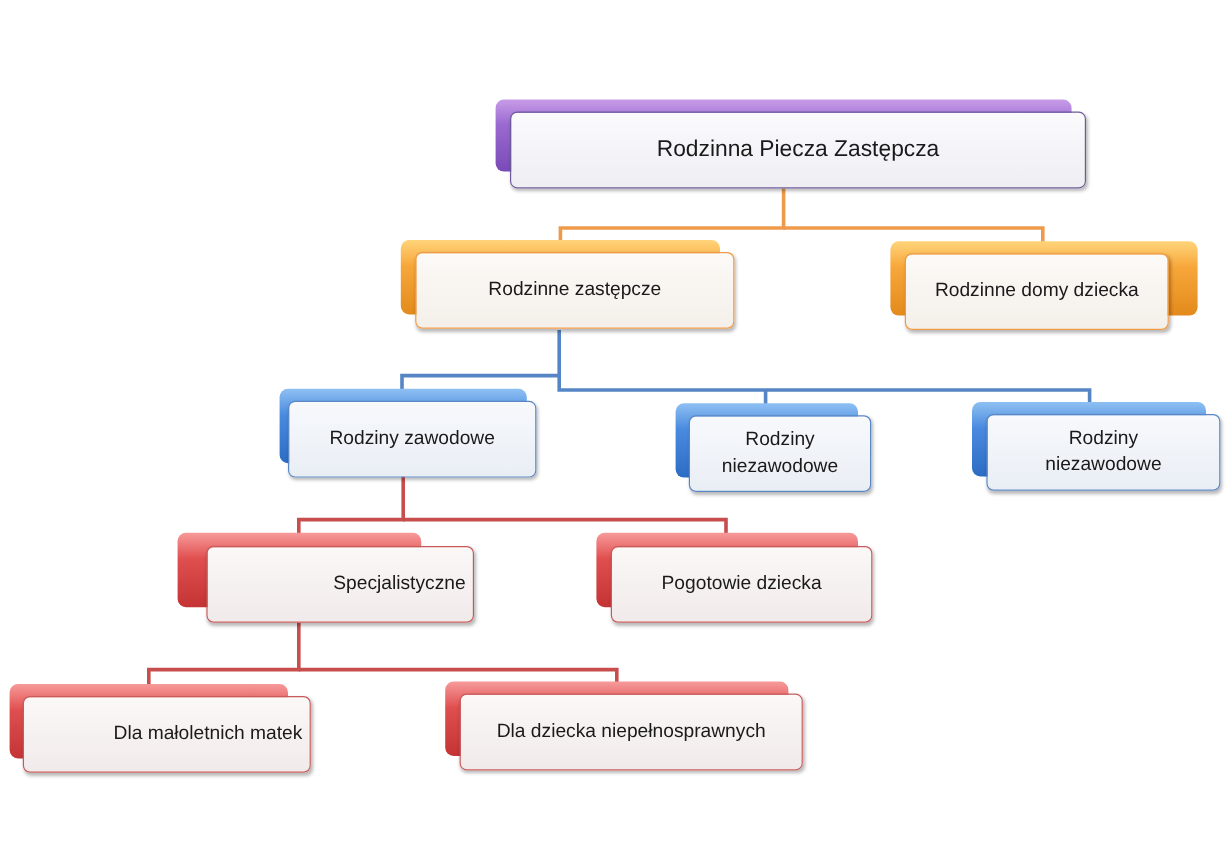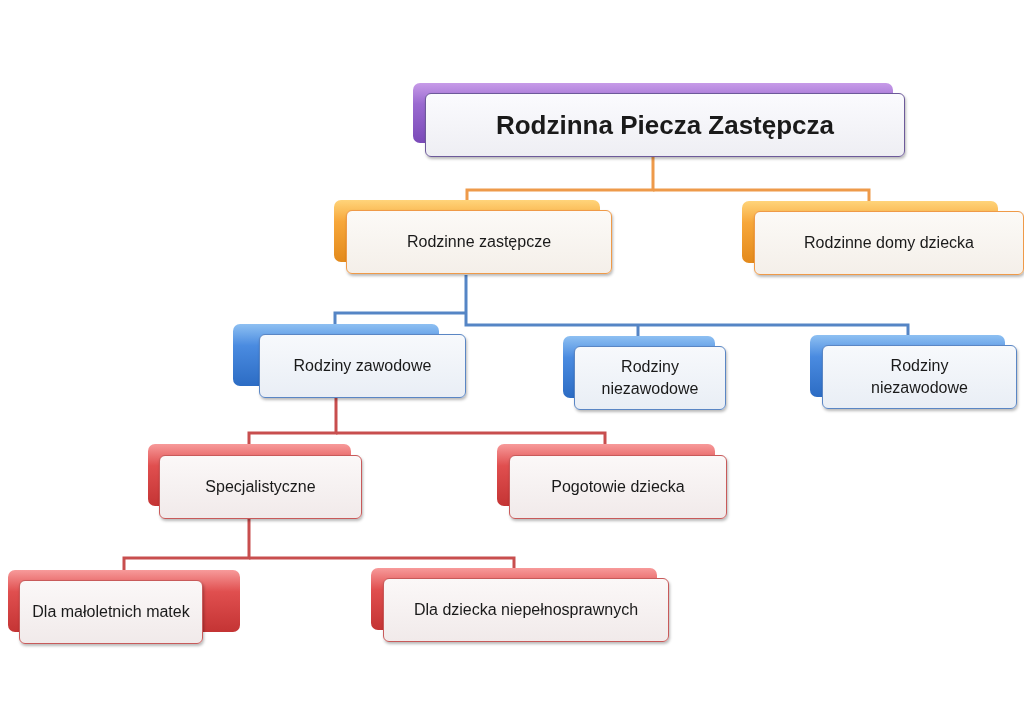--- a/index.html
+++ b/index.html
@@ -14,21 +14,21 @@
            box-shadow: 1px 2px 3px rgba(0,0,0,0.28); box-sizing:border-box; }
   .front span { display:block; padding:0 6px; }
   .purple .back { background:linear-gradient(#c79be8 0%, #9a6ad0 35%, #7a4ab8 100%); }
   .purple .front { background:linear-gradient(#fbfbfe, #eeeef3); border:1.5px solid #6d5a9a; }
   .orange .back { background:linear-gradient(#ffd47a 0%, #f7a73a 35%, #e38a1c 100%); }
   .orange .front { background:linear-gradient(#fcfaf7, #f4efe9); border:1.5px solid #ef9a48; }
   .blue .back { background:linear-gradient(#8ec0f2 0%, #4a8be0 35%, #2c6cc4 100%); }
   .blue .front { background:linear-gradient(#f7f9fc, #e9eef5); border:1.5px solid #5a86c4; }
   .red .back { background:linear-gradient(#f79a9a 0%, #e04f4f 35%, #c43434 100%); }
   .red .front { background:linear-gradient(#fbf8f8, #f1eaea); border:1.5px solid #c85a5a; }
-  .title .front span { font-weight:bold; font-size:26px; }
+  .title .front span { font-weight:normal; font-size:19px; }
 </style>
 </head>
 <body>
 
 <div class="canvas">
 
   <svg class="lines" viewBox="0 0 1024 715">
 
     <g fill="none" stroke="#ee9a4a" stroke-width="3">
       <polyline points="653,157 653,190 467,190 467,202"></polyline>
@@ -61,28 +61,28 @@
 
   <div class="node orange" style="left:334px;top:200px;">
     <div class="back" style="left:0;top:0;width:266px;height:62px;"></div>
     <div class="front" style="left:12px;top:10px;width:266px;height:64px;">
       <span>Rodzinne zastępcze</span>
     </div>
   </div>
 
   <div class="node orange" style="left:742px;top:201px;">
     <div class="back" style="left:0;top:0;width:256px;height:62px;"></div>
-    <div class="front" style="left:12px;top:10px;width:270px;height:64px;">
+    <div class="front" style="left:12px;top:10px;width:220px;height:64px;">
       <span>Rodzinne domy dziecka</span>
     </div>
   </div>
 
   <div class="node blue" style="left:233px;top:324px;">
     <div class="back" style="left:0;top:0;width:206px;height:62px;"></div>
-    <div class="front" style="left:26px;top:10px;width:207px;height:64px;">
+    <div class="front" style="left:7px;top:10px;width:207px;height:64px;">
       <span>Rodziny zawodowe</span>
     </div>
   </div>
 
   <div class="node blue" style="left:563px;top:336px;">
     <div class="back" style="left:0;top:0;width:152px;height:62px;"></div>
     <div class="front" style="left:11px;top:10px;width:152px;height:64px;flex-direction:column;">
       <span>Rodziny</span>
       <span>niezawodowe</span>
     </div>
@@ -91,35 +91,35 @@
   <div class="node blue" style="left:810px;top:335px;">
     <div class="back" style="left:0;top:0;width:195px;height:62px;"></div>
     <div class="front" style="left:12px;top:10px;width:195px;height:64px;flex-direction:column;">
       <span>Rodziny</span>
       <span>niezawodowe</span>
     </div>
   </div>
 
   <div class="node red" style="left:148px;top:444px;">
     <div class="back" style="left:0;top:0;width:203px;height:62px;"></div>
-    <div class="front" style="left:11px;top:11px;width:203px;height:64px;">
+    <div class="front" style="left:24px;top:11px;width:223px;height:64px;justify-content:flex-end;">
       <span>Specjalistyczne</span>
     </div>
   </div>
 
   <div class="node red" style="left:497px;top:444px;">
     <div class="back" style="left:0;top:0;width:218px;height:62px;"></div>
     <div class="front" style="left:12px;top:11px;width:218px;height:64px;">
       <span>Pogotowie dziecka</span>
     </div>
   </div>
 
   <div class="node red" style="left:8px;top:570px;">
     <div class="back" style="left:0;top:0;width:232px;height:62px;"></div>
-    <div class="front" style="left:11px;top:10px;width:184px;height:64px;">
+    <div class="front" style="left:11px;top:10px;width:240px;height:64px;justify-content:flex-end;">
       <span>Dla małoletnich matek</span>
     </div>
   </div>
 
   <div class="node red" style="left:371px;top:568px;">
     <div class="back" style="left:0;top:0;width:286px;height:62px;"></div>
     <div class="front" style="left:12px;top:10px;width:286px;height:64px;">
       <span>Dla dziecka niepełnosprawnych</span>
     </div>
   </div>

